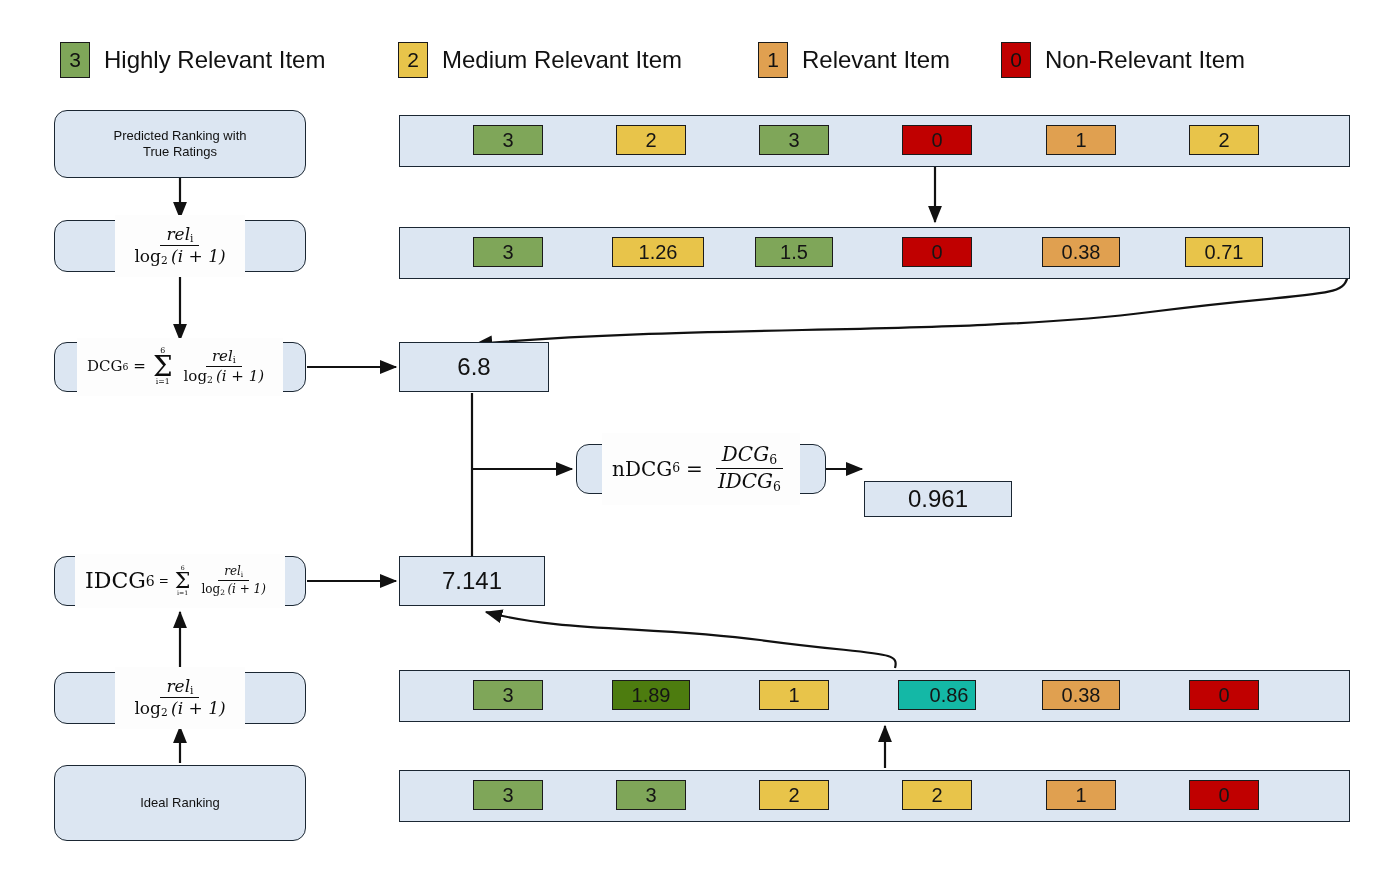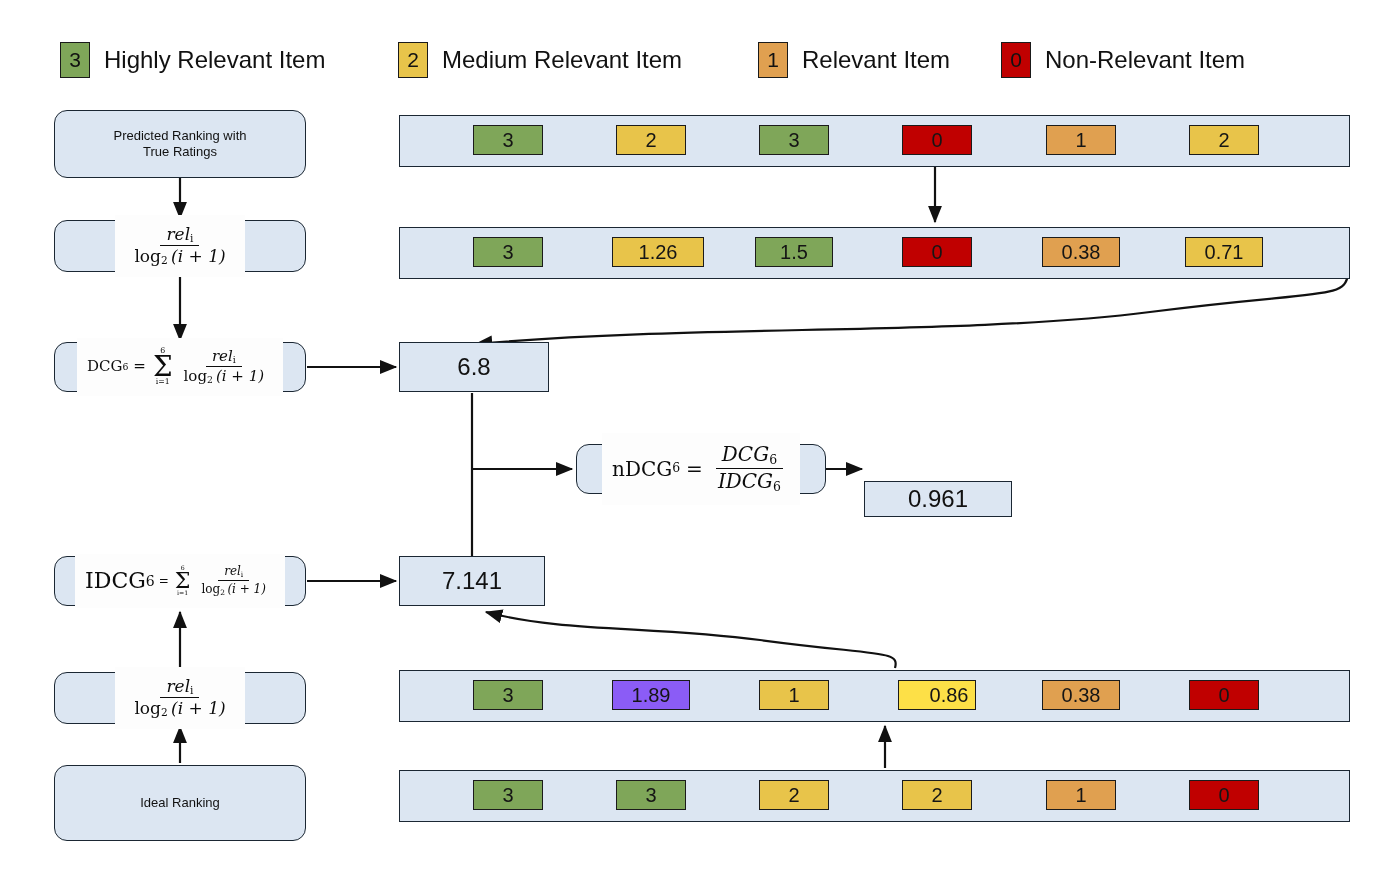--- a/index.html
+++ b/index.html
@@ -309,23 +309,23 @@
       <div class="bar" style="left: 399px; top: 227px; width: 951px; height: 52px; position: absolute;">
         <div class="chip" style="background: rgb(127, 166, 89); left: 73px; top: 9.2px; width: 70px; position: absolute;">3</div>
         <div class="chip" style="background: rgb(232, 196, 74); left: 212px; top: 9.2px; width: 92px; position: absolute;">1.26</div>
         <div class="chip" style="background: rgb(127, 166, 89); left: 355px; top: 9.2px; width: 78px; position: absolute;">1.5</div>
         <div class="chip" style="background: rgb(192, 0, 0); left: 502px; top: 9.2px; width: 70px; position: absolute;">0</div>
         <div class="chip" style="background: rgb(224, 160, 80); left: 642px; top: 9.2px; width: 78px; position: absolute;">0.38</div>
         <div class="chip" style="background: rgb(232, 196, 74); left: 785px; top: 9.2px; width: 78px; position: absolute;">0.71</div>
       </div>
       <div class="bar" style="left: 399px; top: 670px; width: 951px; height: 52px; position: absolute;">
         <div class="chip" style="background: rgb(127, 166, 89); left: 73px; top: 9.2px; width: 70px; position: absolute;">3</div>
-        <div class="chip" style="background: #8b5cf6; left: 212px; top: 9.2px; width: 78px; position: absolute;">1.89</div>
+        <div class="chip" style="background: #4d7c0f; left: 212px; top: 9.2px; width: 78px; position: absolute;">1.89</div>
         <div class="chip" style="background: rgb(232, 196, 74); left: 359px; top: 9.2px; width: 70px; position: absolute;">1</div>
-        <div class="chip" style="background: #fde047; left: 498px; top: 9.2px; width: 78px; position: absolute; padding-left: 24px;">0.86</div>
+        <div class="chip" style="background: #14b8a6; left: 498px; top: 9.2px; width: 78px; position: absolute; padding-left: 24px;">0.86</div>
         <div class="chip" style="background: rgb(224, 160, 80); left: 642px; top: 9.2px; width: 78px; position: absolute;">0.38</div>
         <div class="chip" style="background: rgb(192, 0, 0); left: 789px; top: 9.2px; width: 70px; position: absolute;">0</div>
       </div>
       <div class="bar" style="left: 399px; top: 770px; width: 951px; height: 52px; position: absolute;">
         <div class="chip" style="background: rgb(127, 166, 89); left: 73px; top: 9.2px; width: 70px; position: absolute;">3</div>
         <div class="chip" style="background: rgb(127, 166, 89); left: 216px; top: 9.2px; width: 70px; position: absolute;">3</div>
         <div class="chip" style="background: rgb(232, 196, 74); left: 359px; top: 9.2px; width: 70px; position: absolute;">2</div>
         <div class="chip" style="background: rgb(232, 196, 74); left: 502px; top: 9.2px; width: 70px; position: absolute;">2</div>
         <div class="chip" style="background: rgb(224, 160, 80); left: 646px; top: 9.2px; width: 70px; position: absolute;">1</div>
         <div class="chip" style="background: rgb(192, 0, 0); left: 789px; top: 9.2px; width: 70px; position: absolute;">0</div>

